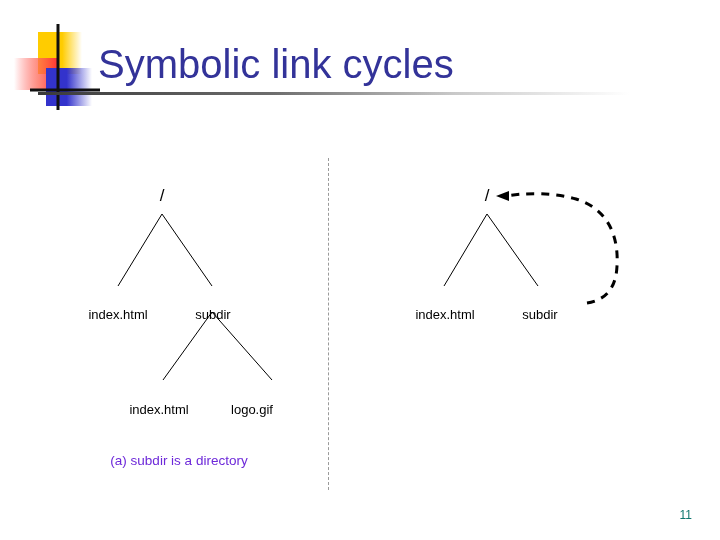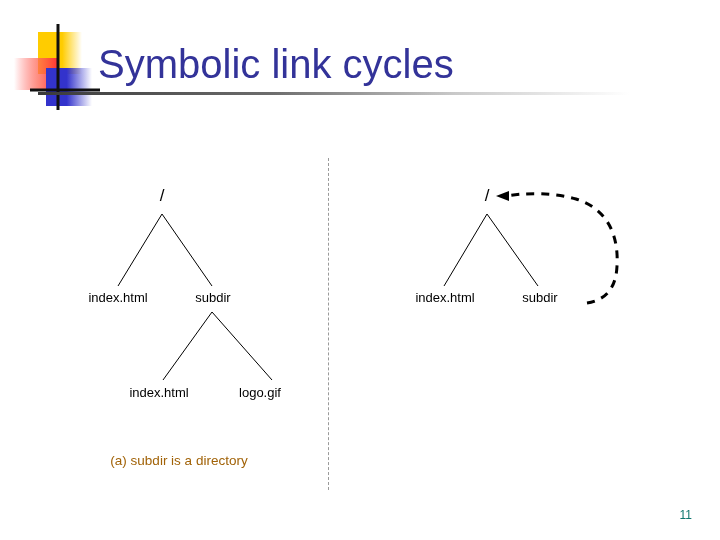--- a/index.html
+++ b/index.html
@@ -65,32 +65,33 @@
     height: 540px;
     pointer-events: none;
   }
 
   .node-label {
     position: absolute;
     font-size: 13px;
     color: #000000;
     white-space: nowrap;
     transform: translateX(-50%);
+    margin-top: 17px;
   }
   .root-label {
     position: absolute;
     font-size: 17px;
     color: #000000;
     white-space: nowrap;
     transform: translateX(-50%);
   }
   .caption {
     position: absolute;
     font-size: 13.5px;
-    color: #a16207;
+    color: #6d28d9;
     white-space: nowrap;
     transform: translateX(-50%);
   }
 
   #page-number {
     position: absolute;
     right: 20px;
     top: 508px;
     font-size: 12px;
     color: #0f766e;
@@ -146,21 +147,21 @@
   </svg>
 
   <div class="root-label" style="left:162px; top:186px;">/</div>
 
   <div class="node-label" style="left:118px; top:290px;">index.html</div>
 
   <div class="node-label" style="left:213px; top:290px;">subdir</div>
 
   <div class="node-label" style="left:159px; top:385px;">index.html</div>
 
-  <div class="node-label" style="left:260px; top:385px;">logo.gif</div>
+  <div class="node-label" style="left:252px; top:385px;">logo.gif</div>
 
   <div class="caption" style="left:179px; top:453px;">(a) subdir is a directory</div>
 
   <div class="root-label" style="left:487px; top:186px;">/</div>
 
   <div class="node-label" style="left:445px; top:290px;">index.html</div>
 
   <div class="node-label" style="left:540px; top:290px;">subdir</div>
 
 

